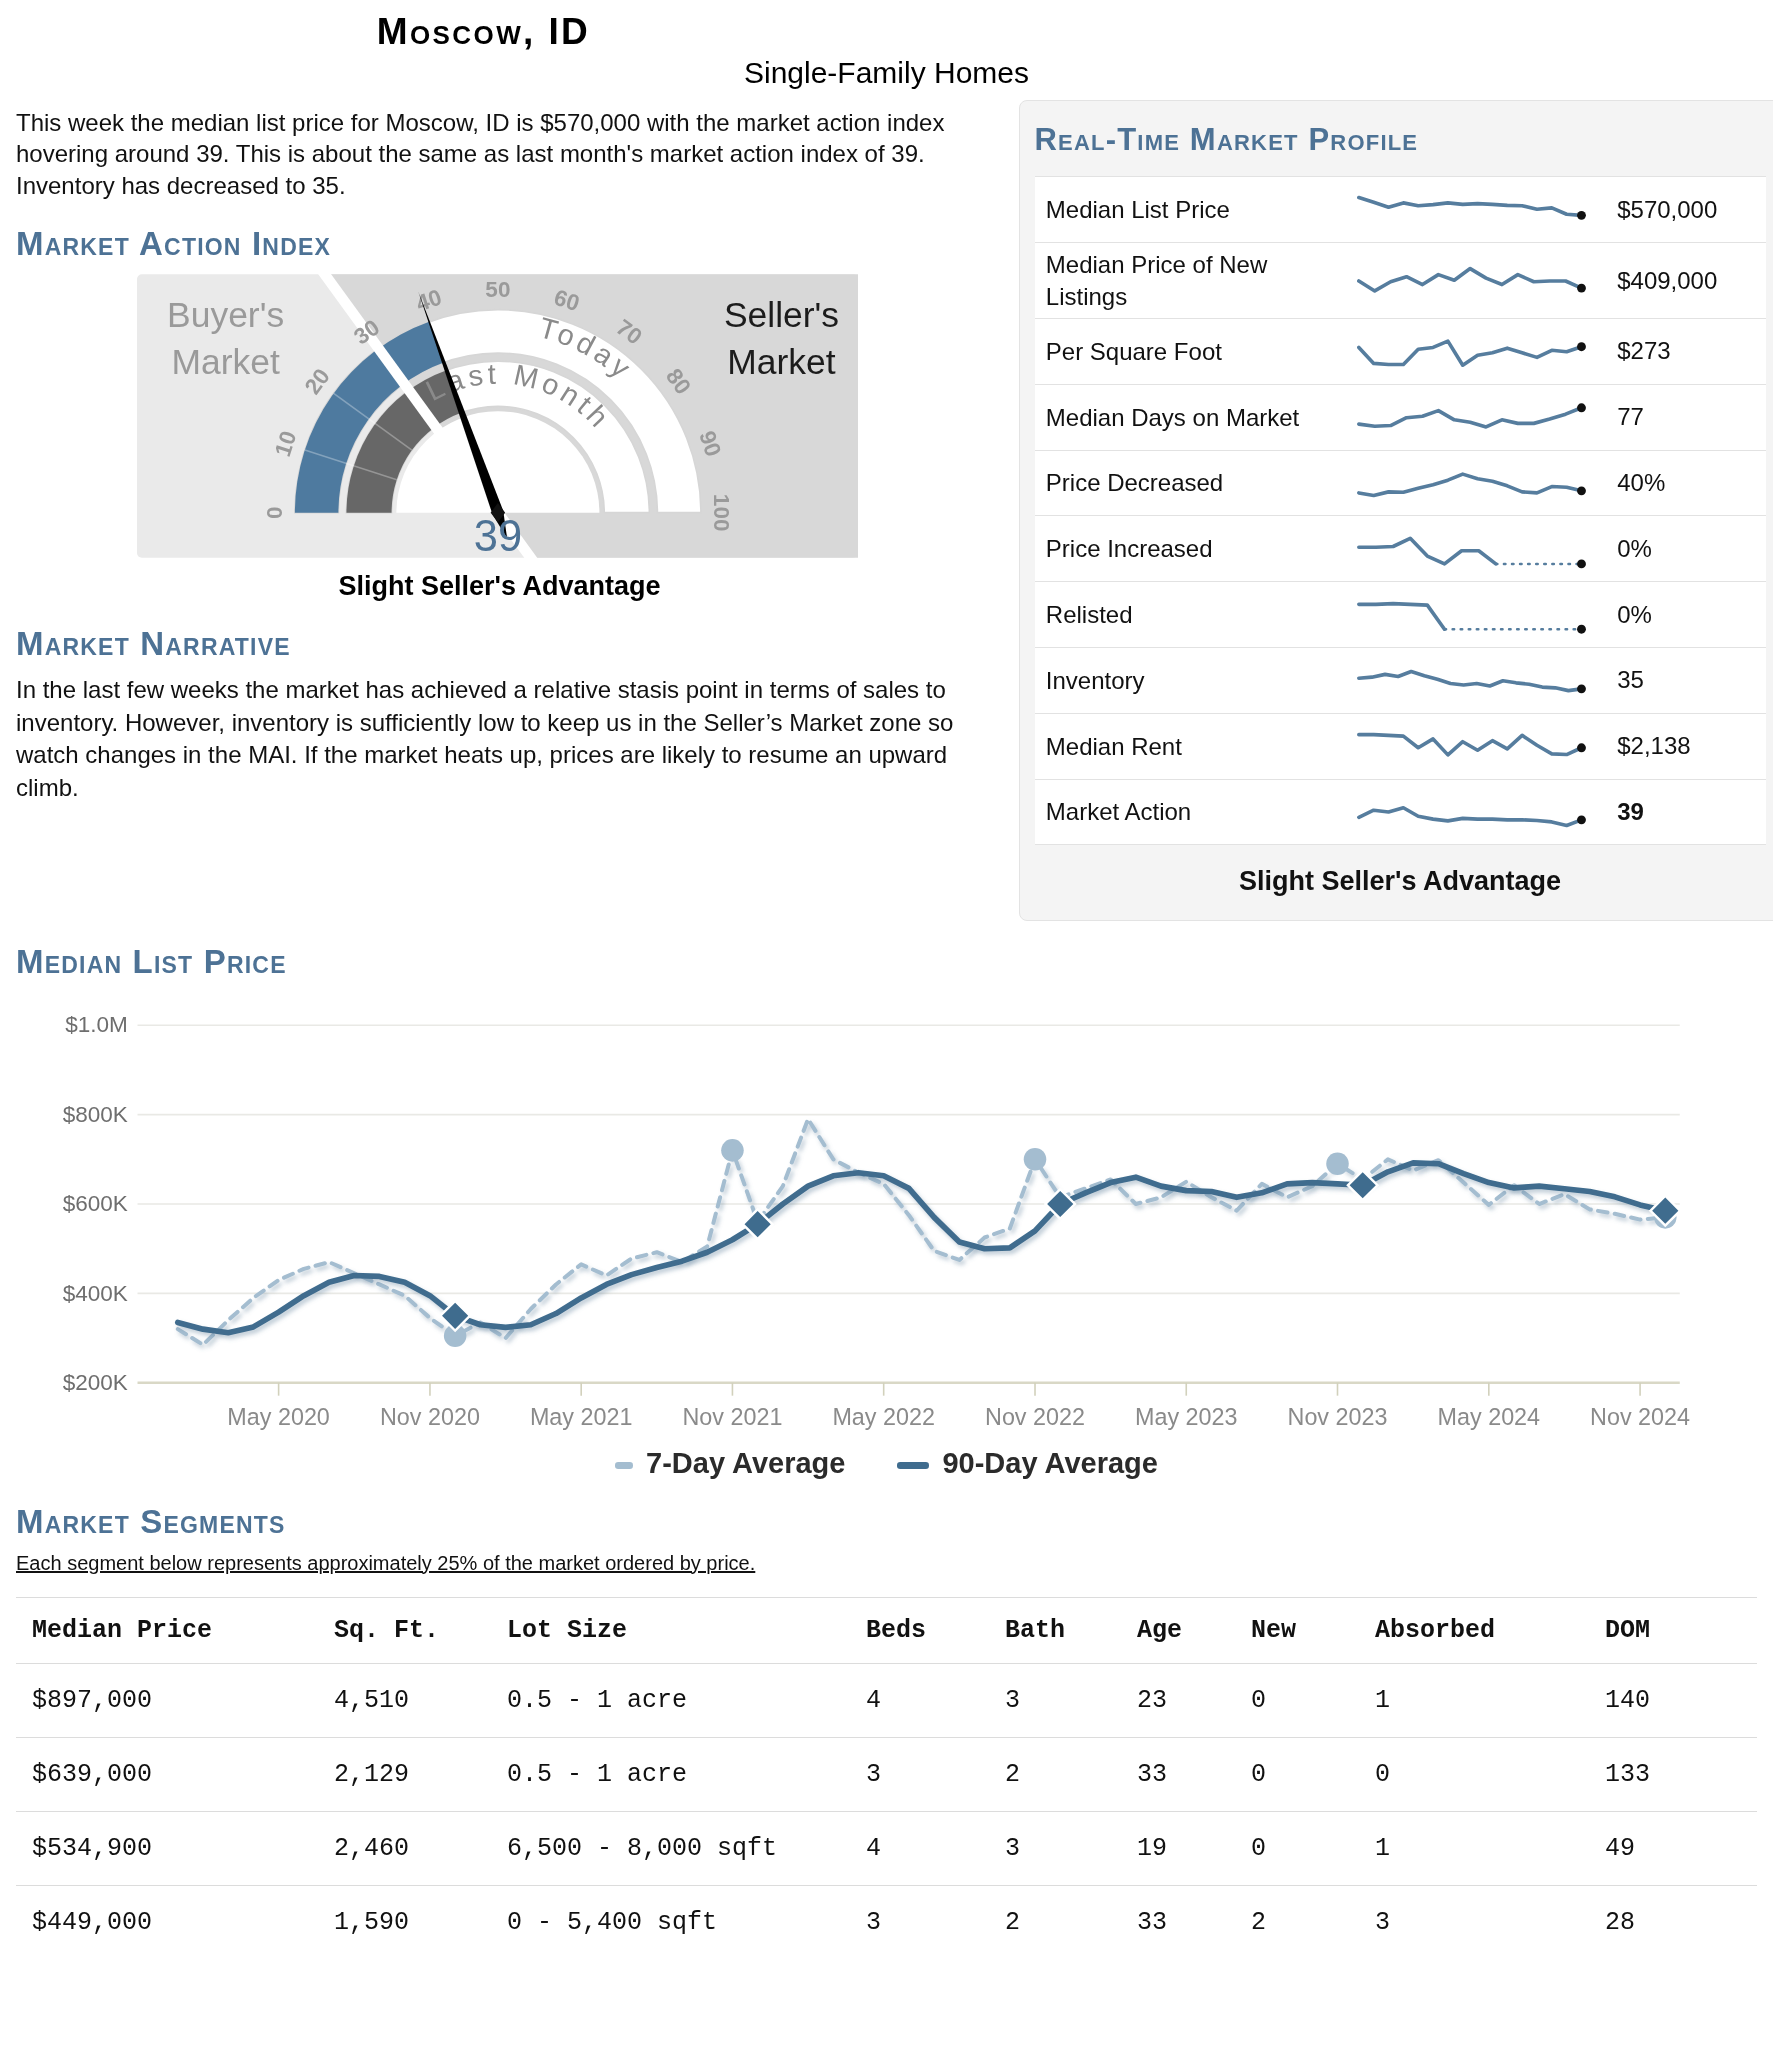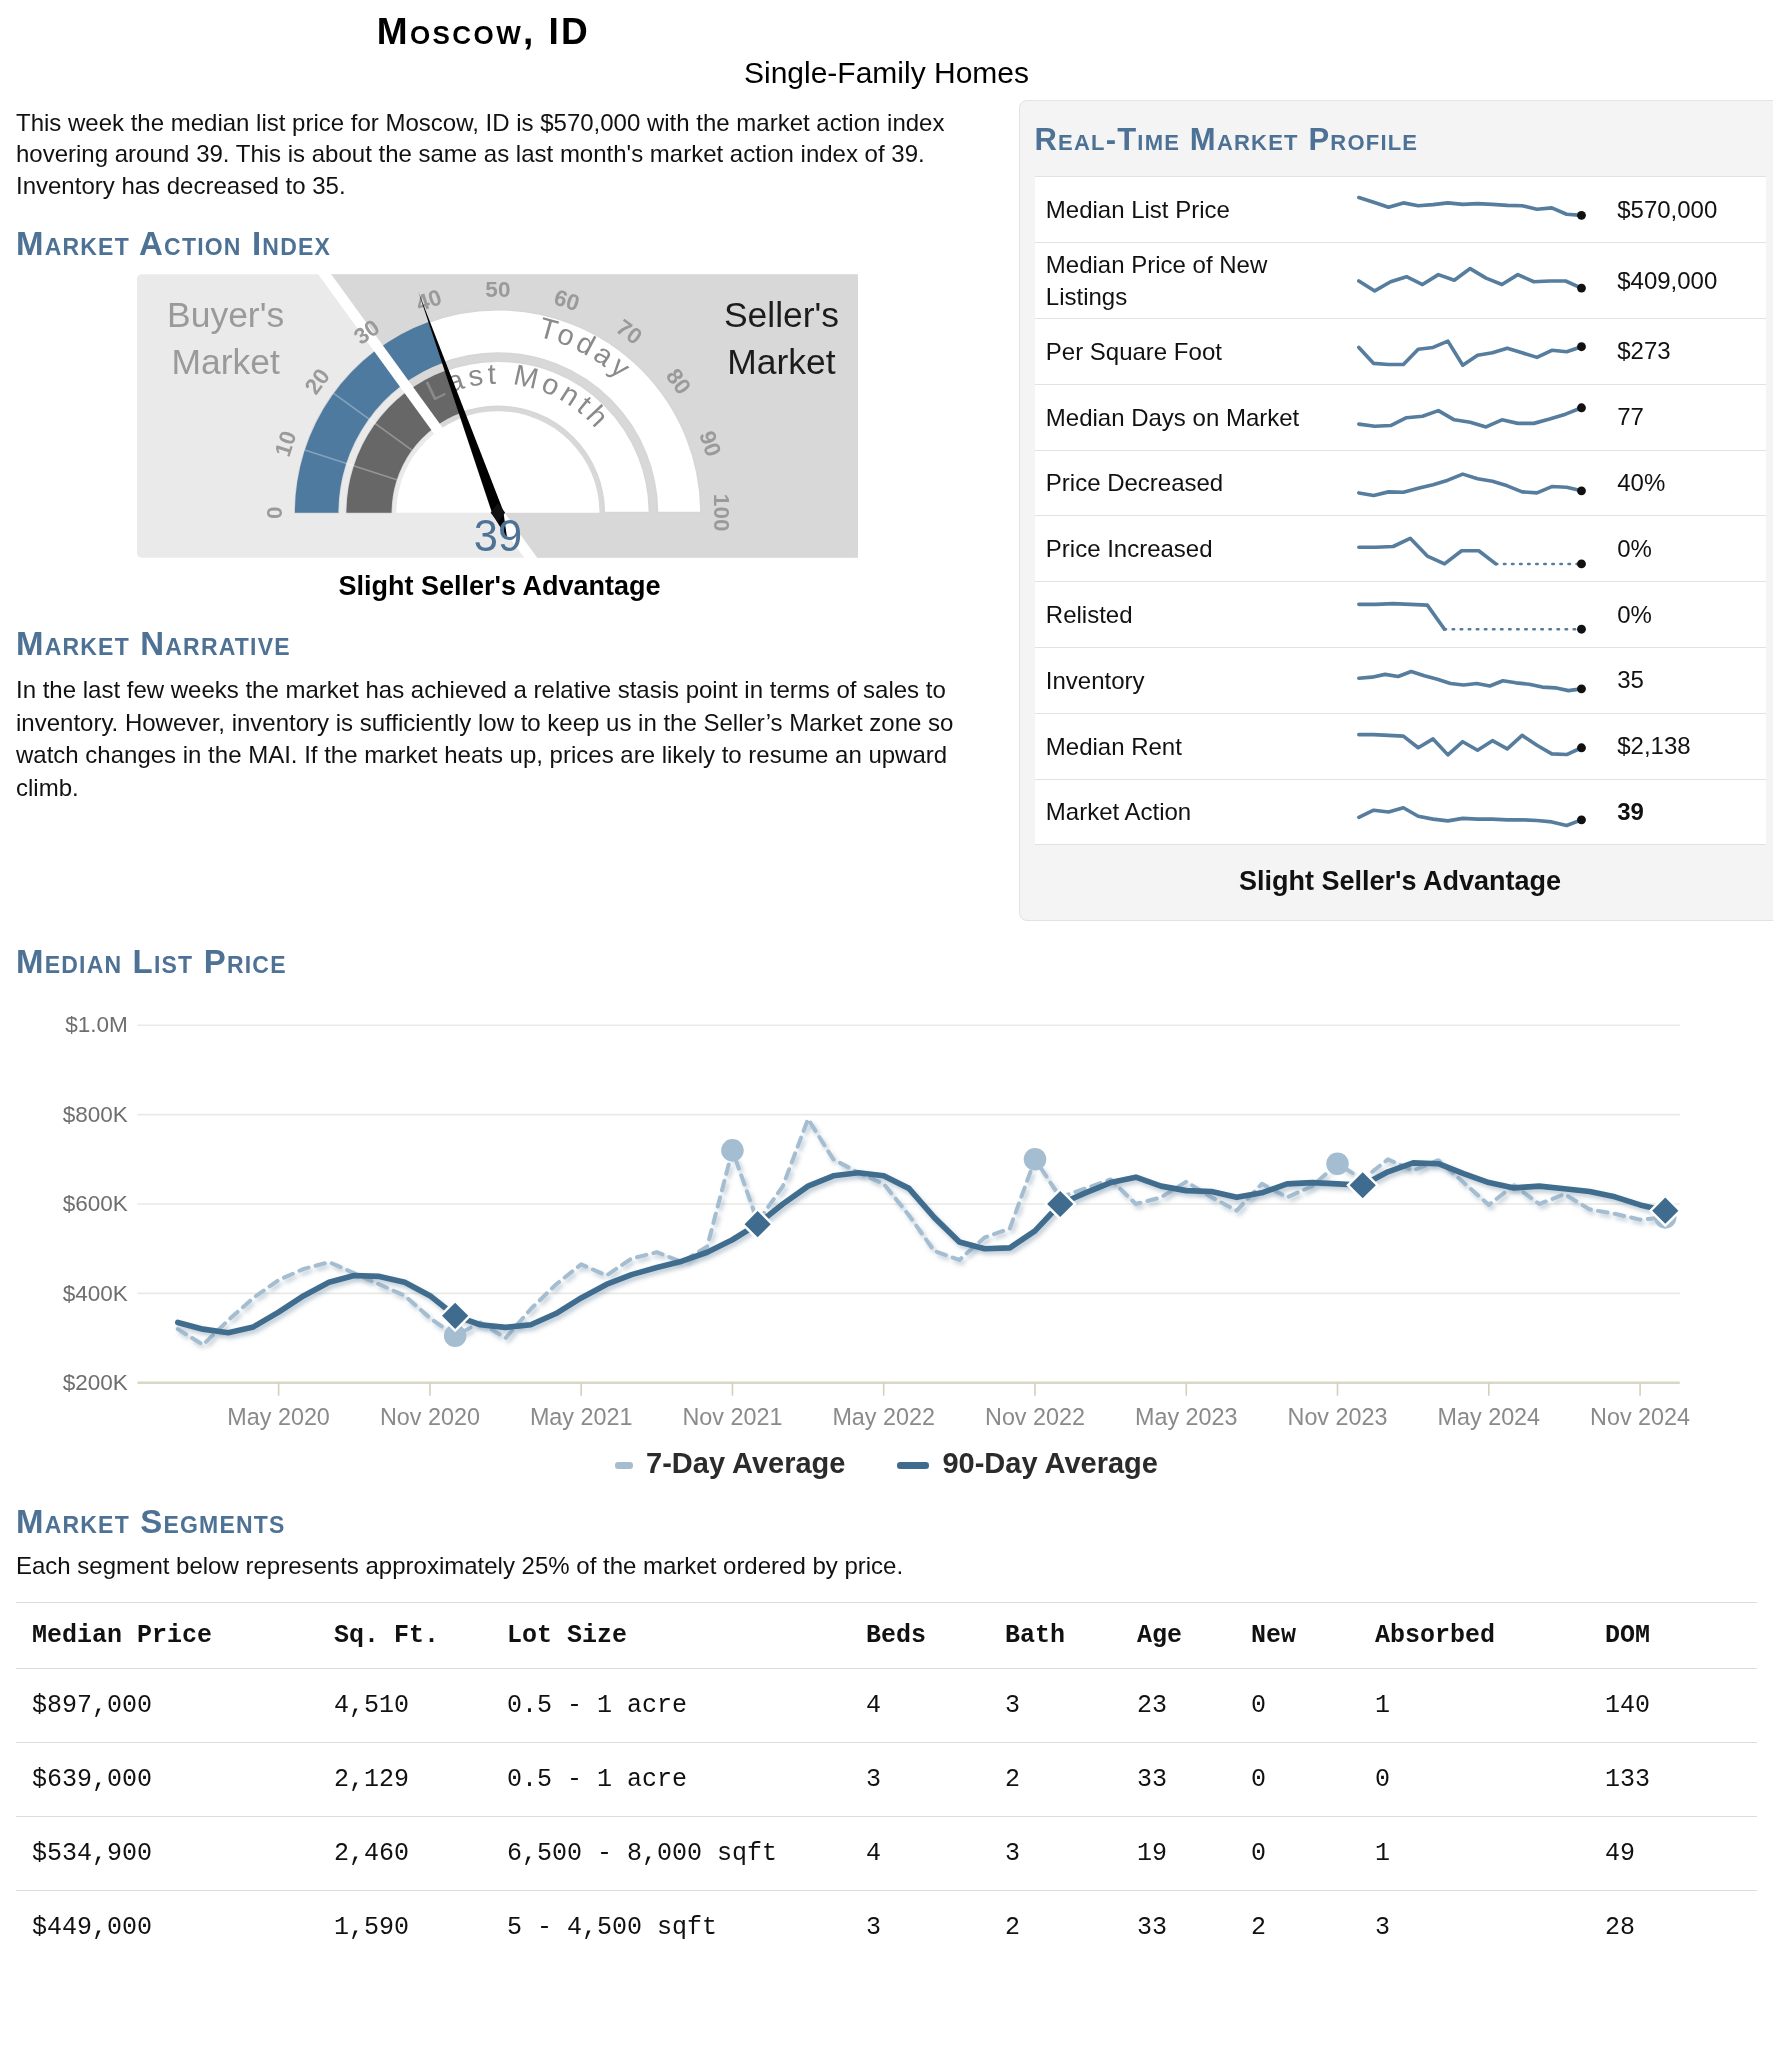--- a/index.html
+++ b/index.html
@@ -23,21 +23,21 @@
   .p-label{flex:1;font-size:24px;line-height:1.3;padding-right:4.8px;}
   .p-spark{width:242px;height:52px;flex:none;}
   .p-value{width:158px;flex:none;font-size:24px;padding-left:21px;box-sizing:border-box;}
   .p-value.bold{font-weight:bold;}
   .card-caption{text-align:center;font-weight:bold;font-size:27px;margin:21px 0 3.2px;}
   #chart-svg{width:1741px;height:451px;display:block;}
   .legend{display:flex;justify-content:center;align-items:center;gap:52px;margin:3.2px 0 11.3px;font-size:29px;font-weight:bold;color:#2b2b2b;}
   .legend .dash{display:inline-block;height:7.3px;border-radius:3.2px;margin-right:13px;vertical-align:middle;}
   .dash-7{width:18px;background:#a4bdd0;}
   .dash-90{width:32px;background:#3f6c8e;}
-  .seg-desc{font-size:24px;margin:4.8px 0 22.6px;}
+  .seg-desc{font-size:20px;margin:4.8px 0 22.6px;text-decoration:underline;}
   .seg-table{width:1741px;}
   .seg-row{display:grid;grid-template-columns:302px 173px 359px 139px 132px 114px 124px 230px 168px;align-items:center;border-top:1.6px solid #dcdcdc;padding:22px 0;font-size:25px;}
   .seg-row.header{font-weight:bold;padding:18px 0;}
   .seg-row > div{padding-left:16px;font-family:Liberation Mono, monospace;}
 </style>
 </head>
 <body>
 
 <header>
   <h1 class="page-title">Moscow, ID</h1>
@@ -294,21 +294,21 @@
         <div>4</div>
         <div>3</div>
         <div>19</div>
         <div>0</div>
         <div>1</div>
         <div>49</div>
       </div>
       <div class="seg-row">
         <div>$449,000</div>
         <div>1,590</div>
-        <div>5 - 4,500 sqft</div>
+        <div>0 - 5,400 sqft</div>
         <div>3</div>
         <div>2</div>
         <div>33</div>
         <div>2</div>
         <div>3</div>
         <div>28</div>
       </div>
     </div>
 </section>
 

